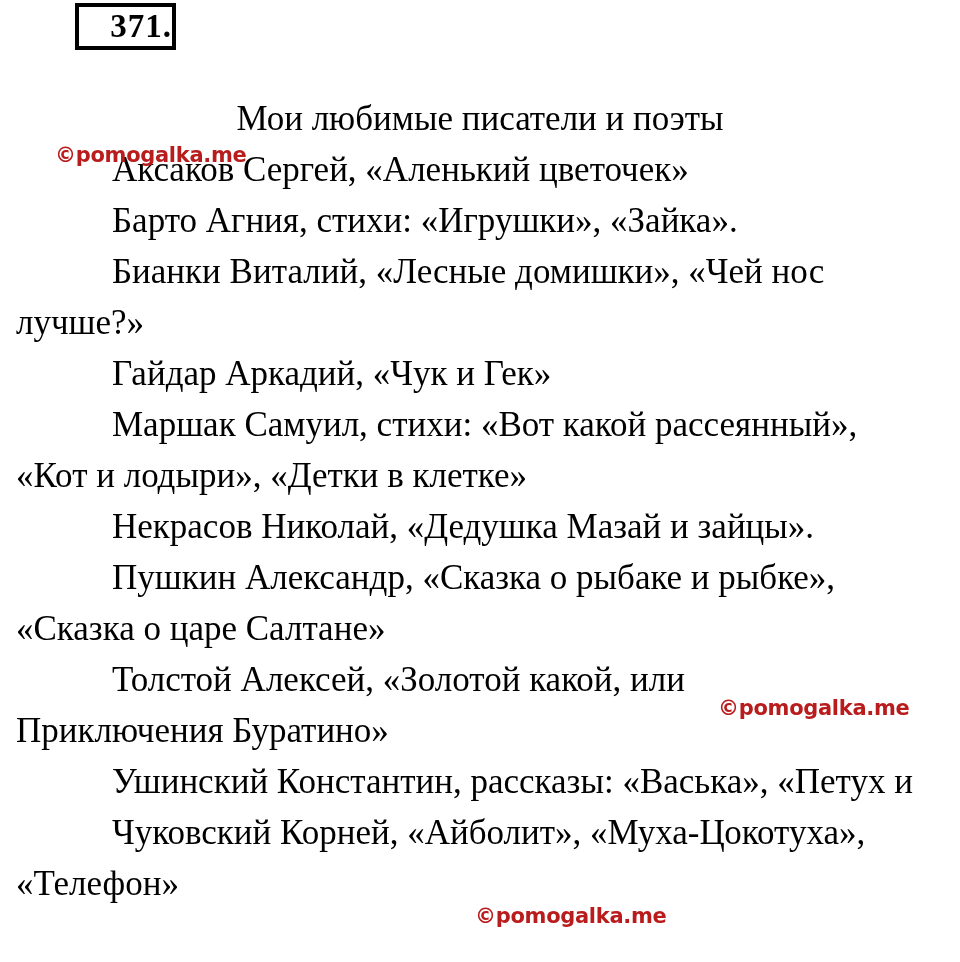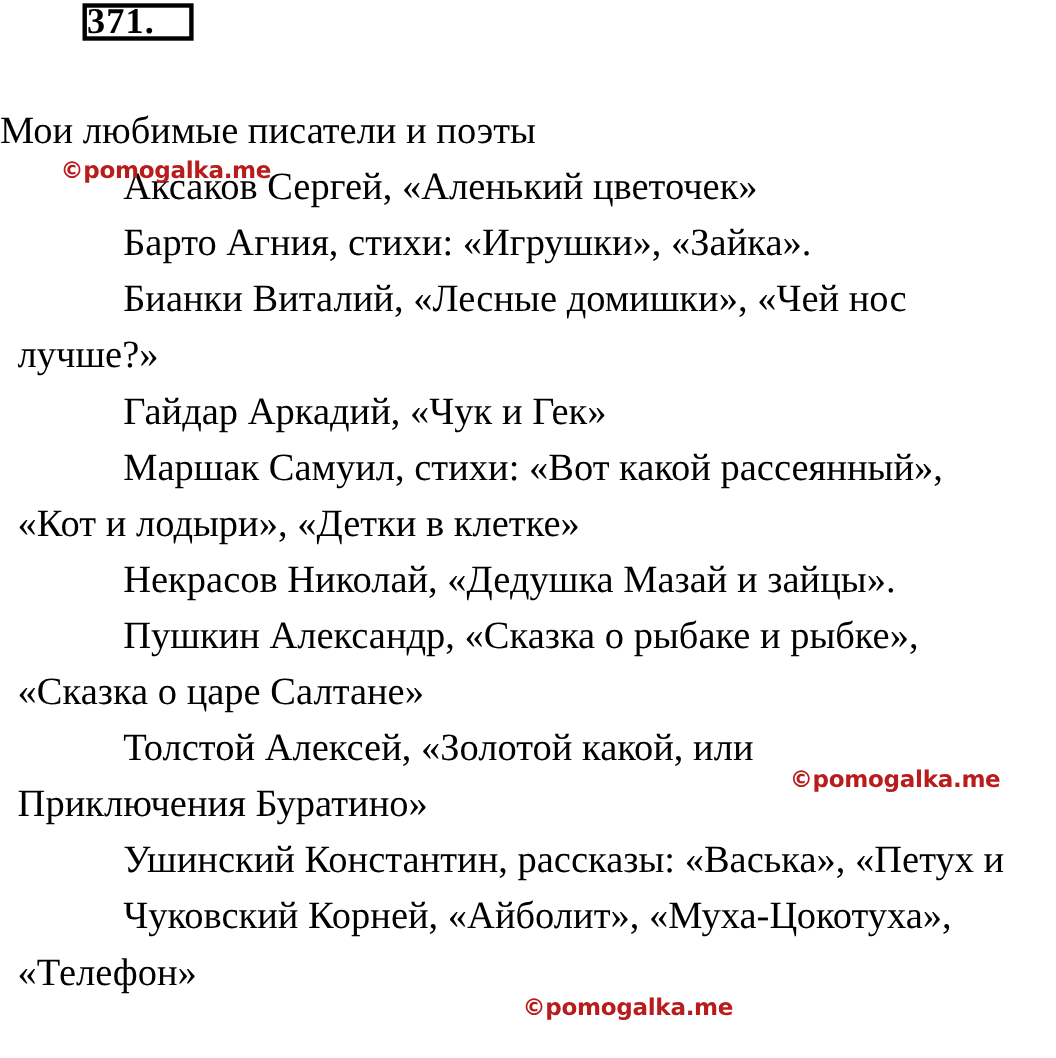--- a/index.html
+++ b/index.html
@@ -15,27 +15,27 @@
     overflow: hidden;
     font-family: "Liberation Serif", "DejaVu Serif", serif;
     color: #000000;
   }
   
   .exercise-box {
     position: absolute;
     left: 75px;
     top: 3px;
     width: 101px;
-    height: 34px;
+    height: 47px;
     box-sizing: border-box;
     border: 4px solid #000000;
     background: #ffffff;
     display: flex;
     align-items: center;
-    justify-content: flex-start;
+    justify-content: flex-end;
   }
   .exercise-box span {
     font-weight: bold;
     font-size: 33px;
     line-height: 33px;
     letter-spacing: 1px;
   }
   
   .text-flow {
     position: absolute;
@@ -46,21 +46,21 @@
   .line {
     font-size: 35px;
     line-height: 51px;
     white-space: nowrap;
     padding-left: 16px;
   }
   .line.indent {
     padding-left: 112px;
   }
   .line.title {
-    text-align: left;
+    text-align: center;
     padding-left: 0;
   }
   
   .watermark {
     position: absolute;
     font-family: "DejaVu Sans", "Liberation Sans", sans-serif;
     font-weight: bold;
     font-size: 21px;
     letter-spacing: -0.3px;
     color: #b91c1c;

